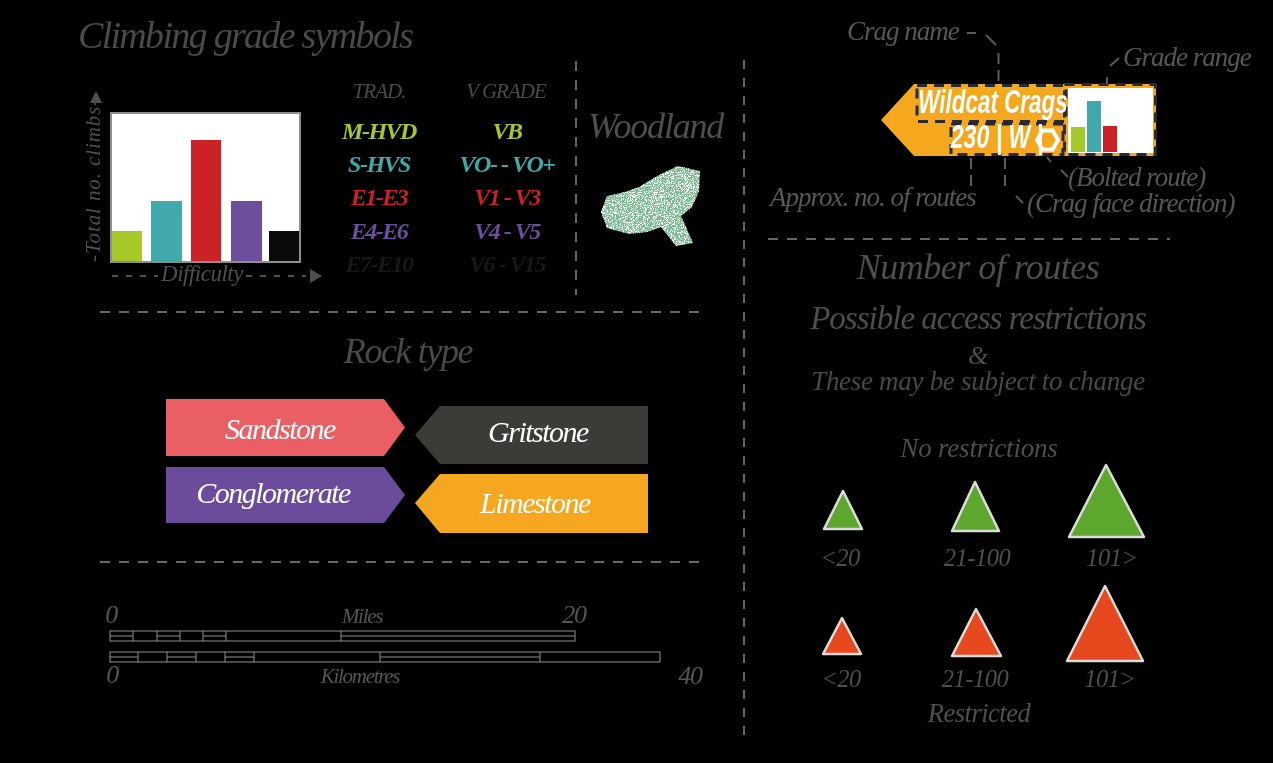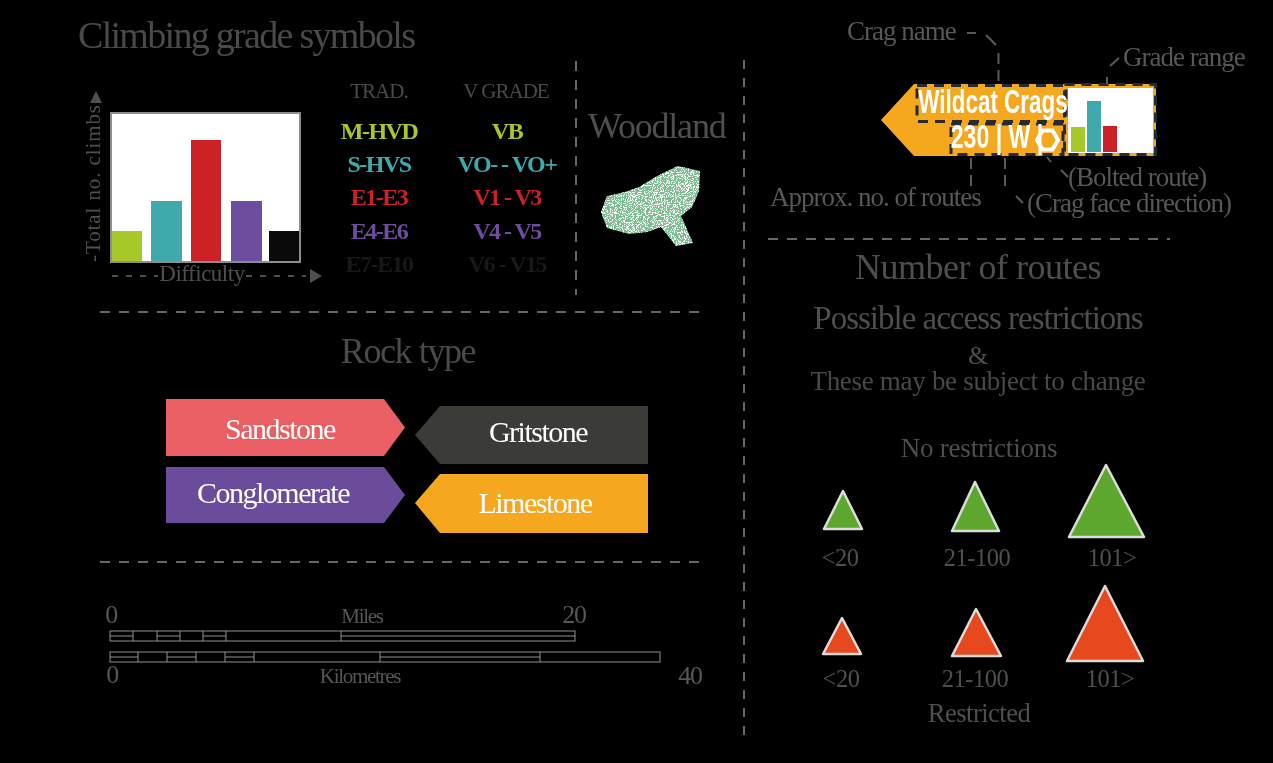--- a/index.html
+++ b/index.html
@@ -1,16 +1,16 @@
 <!DOCTYPE html>
 <html><head>
 <meta charset="utf-8">
 <style>
   html,body{margin:0;padding:0;background:#000;}
-  #page{position:relative;width:1273px;height:763px;background:#a21caf;overflow:hidden;}
+  #page{position:relative;width:1273px;height:763px;background:#a21caf;overflow:hidden;font-style:italic;}
   svg text{font-family:"Liberation Serif",serif;}
 </style>
 </head>
 <body>
 <div id="page">
 <svg width="1273" height="763" viewBox="0 0 1273 763" xmlns="http://www.w3.org/2000/svg">
 <defs>
   <filter id="speck" x="-5%" y="-5%" width="110%" height="110%">
     <feTurbulence type="fractalNoise" baseFrequency="0.9" numOctaves="2" seed="7" result="n"></feTurbulence>
     <feColorMatrix in="n" type="matrix" values="0 0 0 0 1  0 0 0 0 1  0 0 0 0 1  20 20 20 0 -31" result="spots"></feColorMatrix>

